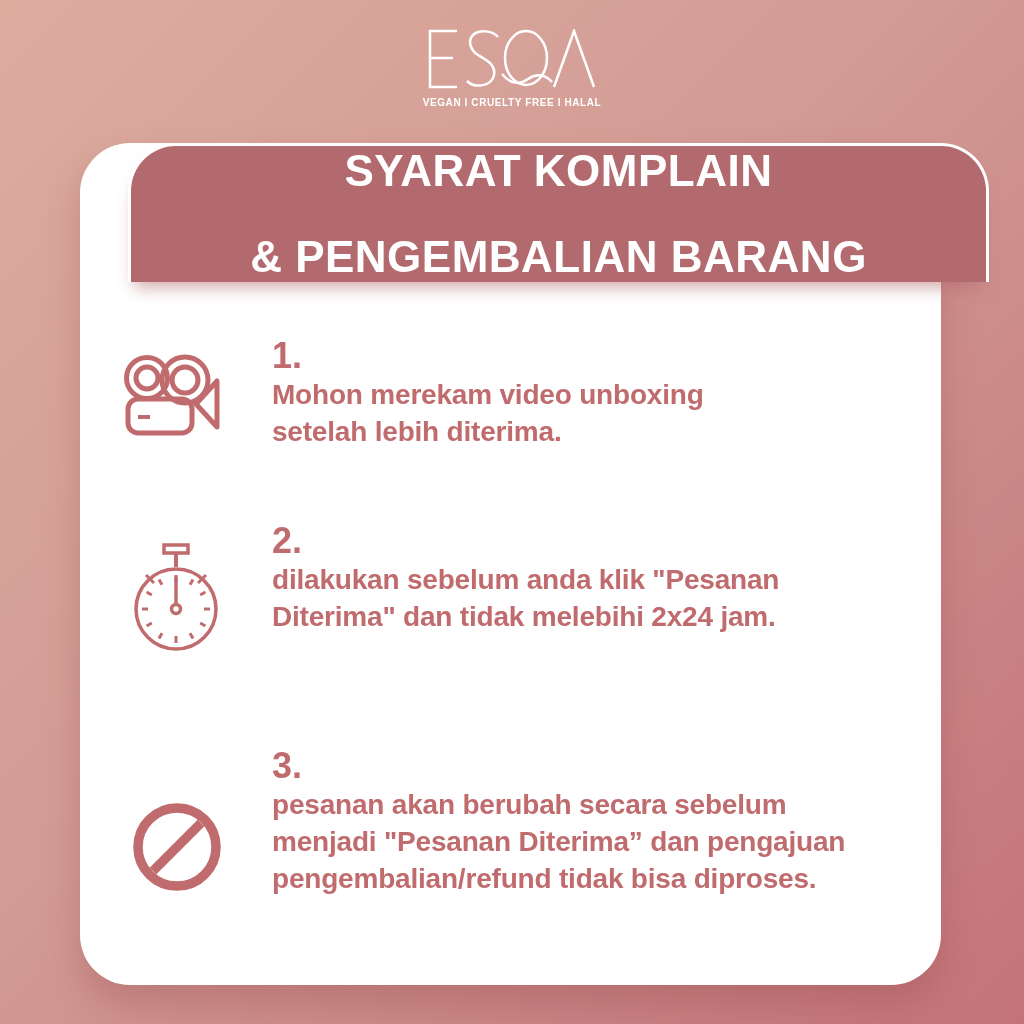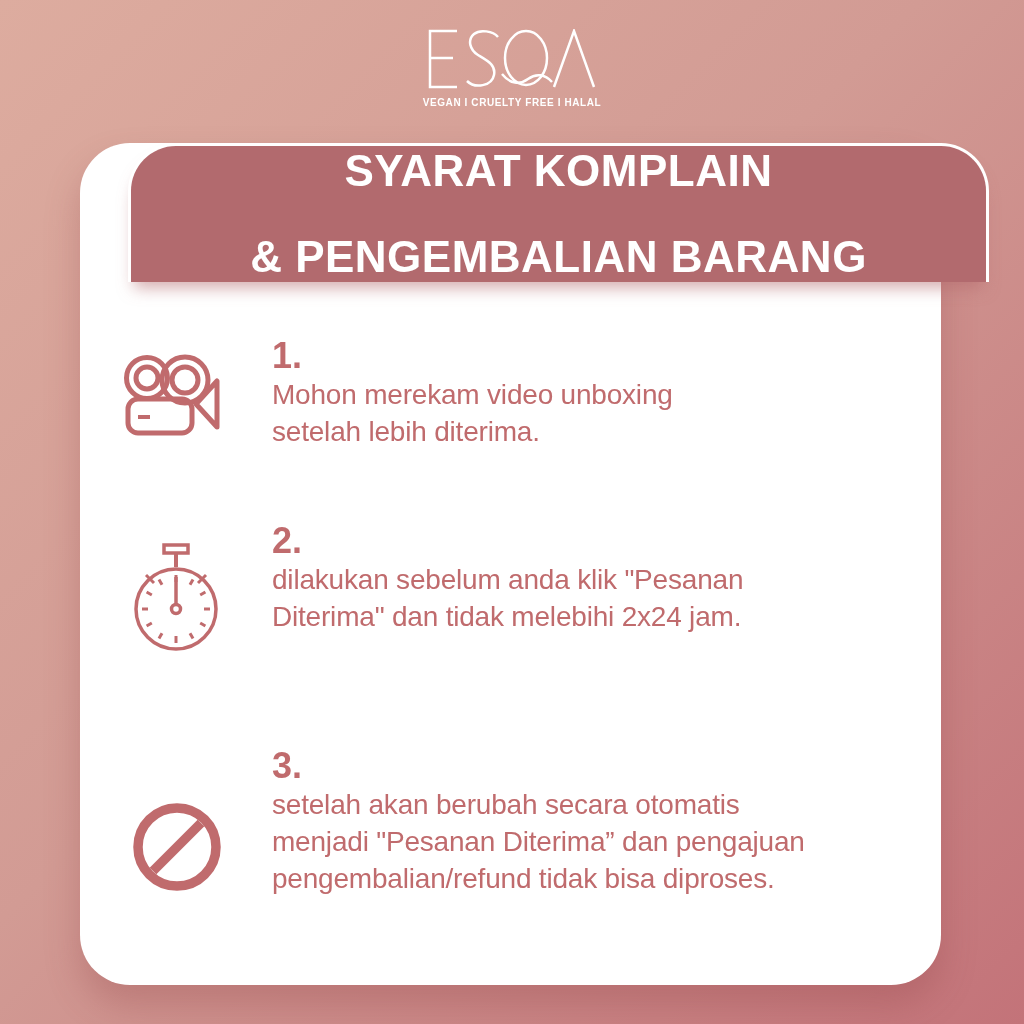--- a/index.html
+++ b/index.html
@@ -29,21 +29,21 @@
     box-shadow:0 12px 16px -6px rgba(178,106,110,0.55);
     margin-left:48px;
   }
   .banner-line{
     color:#ffffff;font-size:44px;line-height:50px;font-weight:700;
     letter-spacing:0.5px;white-space:nowrap;
   }
   
   .item{position:absolute;left:272px;color:#c06b6d;}
   .item .num{font-size:36px;line-height:40px;font-weight:700;}
-  .item .line{font-size:28px;line-height:37px;font-weight:400;white-space:nowrap;letter-spacing:-0.2px;}
+  .item .line{font-size:28px;line-height:37px;font-weight:700;white-space:nowrap;letter-spacing:-0.2px;}
   #item-1{top:336px;}
   #item-2{top:521px;}
   #item-3{top:746px;}
   .icon{position:absolute;}
   #icon-camera{left:122px;top:353px;}
   #icon-stopwatch{left:132px;top:541px;}
   #icon-prohibition{left:132px;top:802px;}
   .icon svg{display:block;}
 </style>
 </head>
@@ -127,18 +127,18 @@
   </div>
 
   <div class="item" id="item-2">
     <div class="num">2.</div>
     <div class="line">dilakukan sebelum anda klik "Pesanan</div>
     <div class="line">Diterima" dan tidak melebihi 2x24 jam.</div>
   </div>
 
   <div class="item" id="item-3">
     <div class="num">3.</div>
-    <div class="line">setelah akan berubah secara otomatis</div>
+    <div class="line">pesanan akan berubah secara sebelum</div>
     <div class="line">menjadi "Pesanan Diterima” dan pengajuan</div>
     <div class="line">pengembalian/refund tidak bisa diproses.</div>
   </div>
 
 </div>
 
 </body></html>

